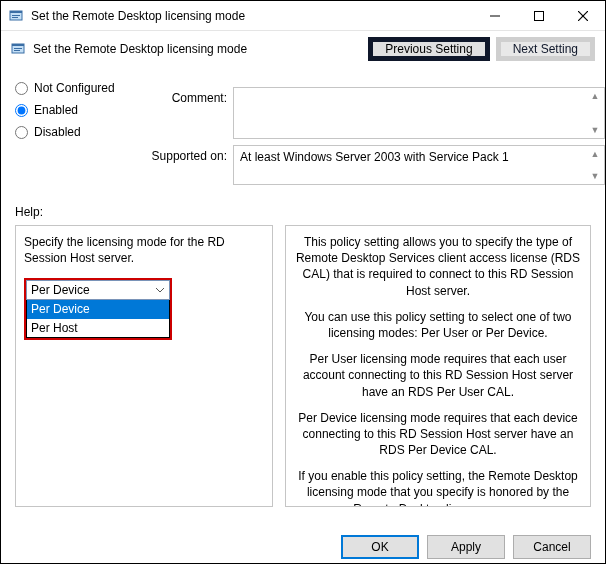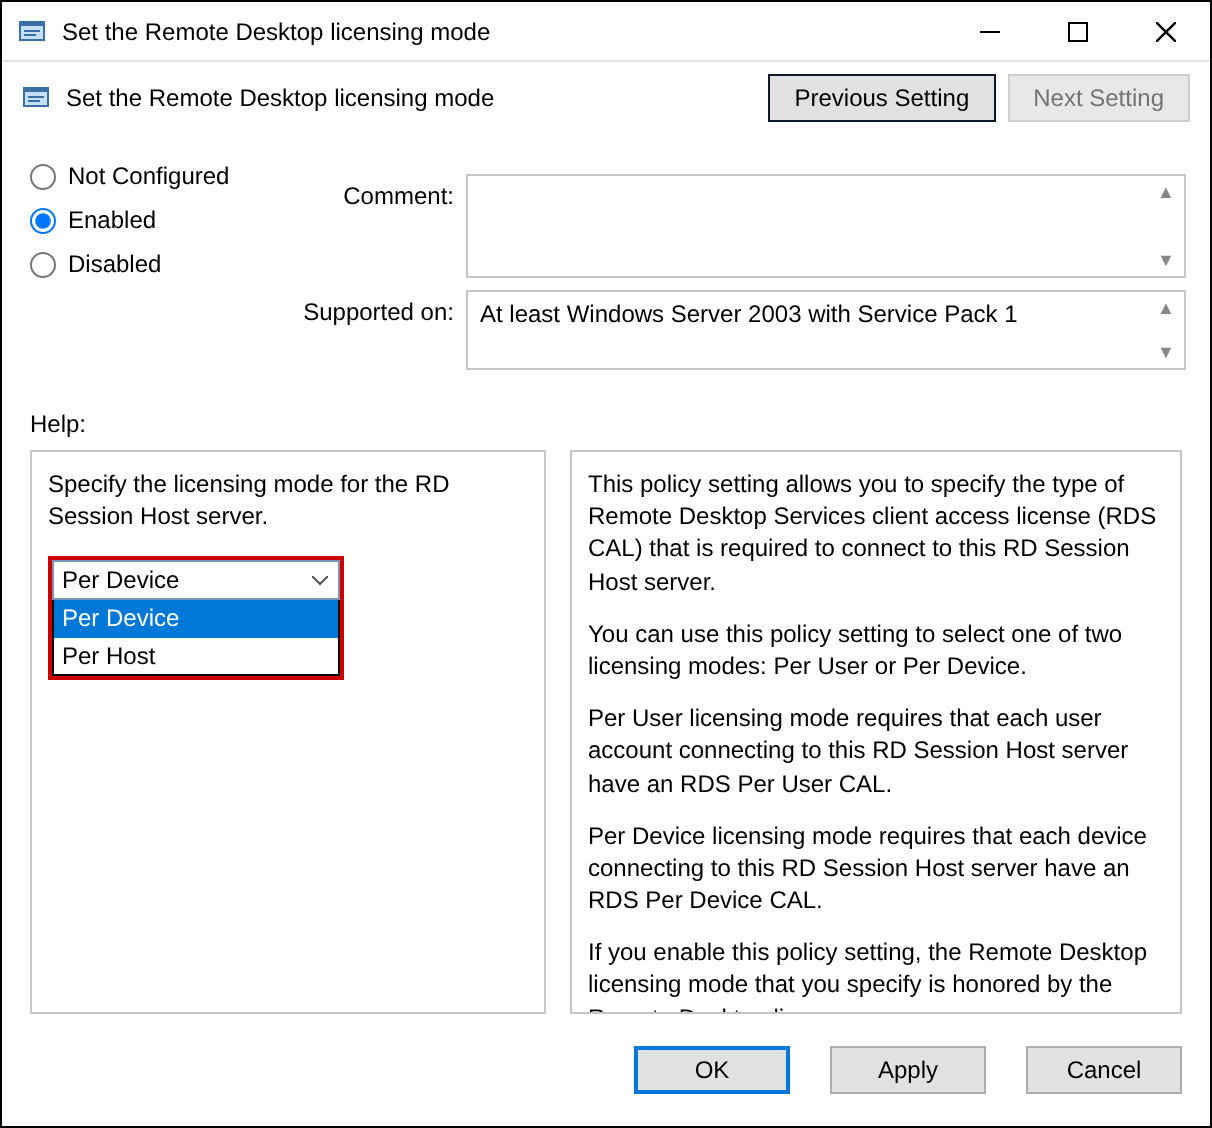--- a/index.html
+++ b/index.html
@@ -34,30 +34,30 @@
     display:flex;
     align-items:center;
     padding: 6px 10px 10px 10px;
   }
   .subheader .ticon { width:16px; height:16px; margin-right:6px; display:flex; align-items:center; justify-content:center;}
   .subheader .subtitle { flex:1; font-size:12px; }
   .navbtn {
     height: 24px;
     padding: 0 12px;
     background: #e1e1e1;
-    border: 1px solid #0f172a;
+    border: 5px solid #0f172a;
     margin-left: 6px;
     font-size: 12px;
     display:flex; align-items:center;
   }
-  .navbtn.disabled { color:#737373; background:#e8e8e8; border-color:#cfcfcf; }
+  .navbtn.disabled { color:#0f172a; background:#e8e8e8; border-color:#cfcfcf; }
 
   .config-row {
     display:flex;
-    padding: 4px 12px 0 14px;
+    padding: 4px 0 0 14px;
   }
   .radios { width: 128px; padding-top:6px;}
   .radio-item { display:flex; align-items:center; margin-bottom:8px; font-size:12px; }
   .radio-item input { margin:0 6px 0 0; }
   .fields { flex:1;margin-top:12px; }
   .field-row { display:flex; margin-bottom:6px; }
   .field-label { width:90px; text-align:right; padding-right:6px; padding-top:4px; font-size:12px;}
   .comment-box {
     flex:1; height:52px; border:1px solid #c5c5c5; position:relative;
   }
@@ -84,21 +84,21 @@
   .panel {
     border:1px solid #c5c5c5;
     height: 282px;
     position: relative;
     overflow: hidden;
     padding: 8px;
     font-size:12px;
     line-height:1.35;
   }
   .panel.left { width: 258px; }
-  .panel.right { flex:1; }
+  .panel.right { flex:1;text-align:center; }
 
   .opt-instruction { margin-bottom:12px; }
 
   .highlight-group {
     border: 2px solid #c00;
     width: 148px;
     position:relative;
   }
   .combo {
     border:1px solid #7a94b8;
@@ -124,23 +124,23 @@
   .dropdown .item {
     padding:1px 4px;
     font-size:12px;
   }
   .dropdown .item.sel { background:#0078d7; color:#fff; }
 
   .help-para { margin-bottom:10px; }
 
   .footer {
     position:absolute;
-    bottom:16px; right:14px;
-    display:flex;
-    gap:20px;
+    bottom:4px; right:14px;
+    display:flex;
+    gap:8px;
   }
   .btn {
     width:78px; height:24px;
     border:1px solid #adadad;
     background:#e1e1e1;
     font-size:12px;
     display:flex; align-items:center; justify-content:center;
   }
   .btn.primary { border:2px solid #0078d7; background:#e1e1e1; }
 

